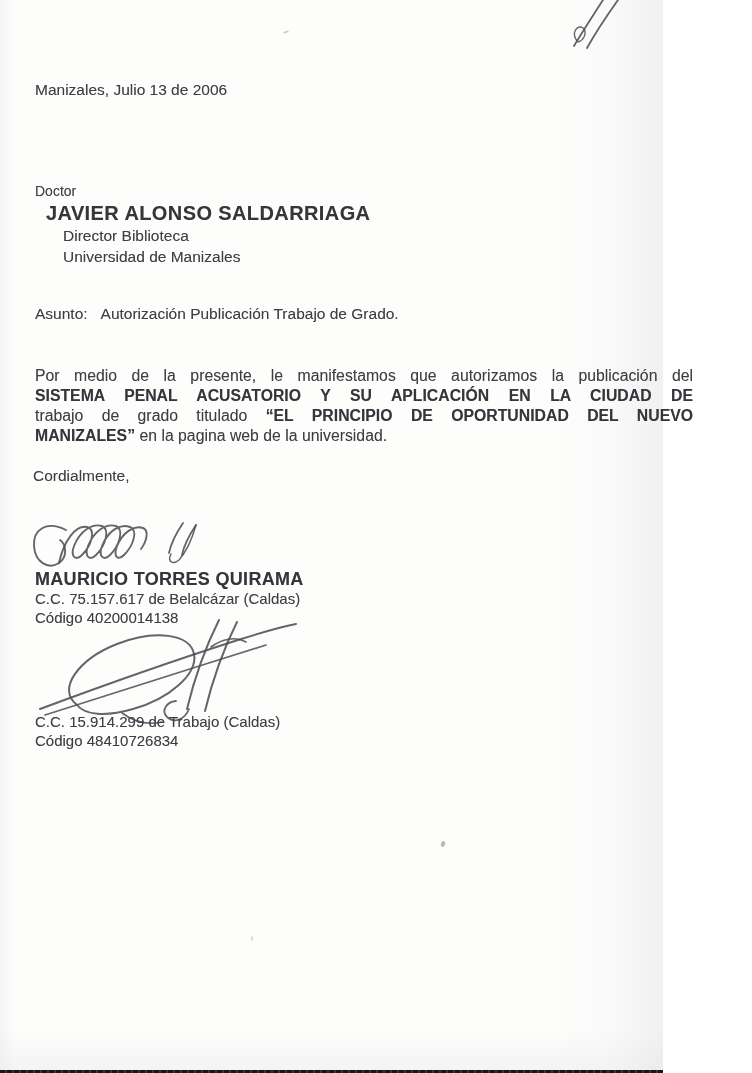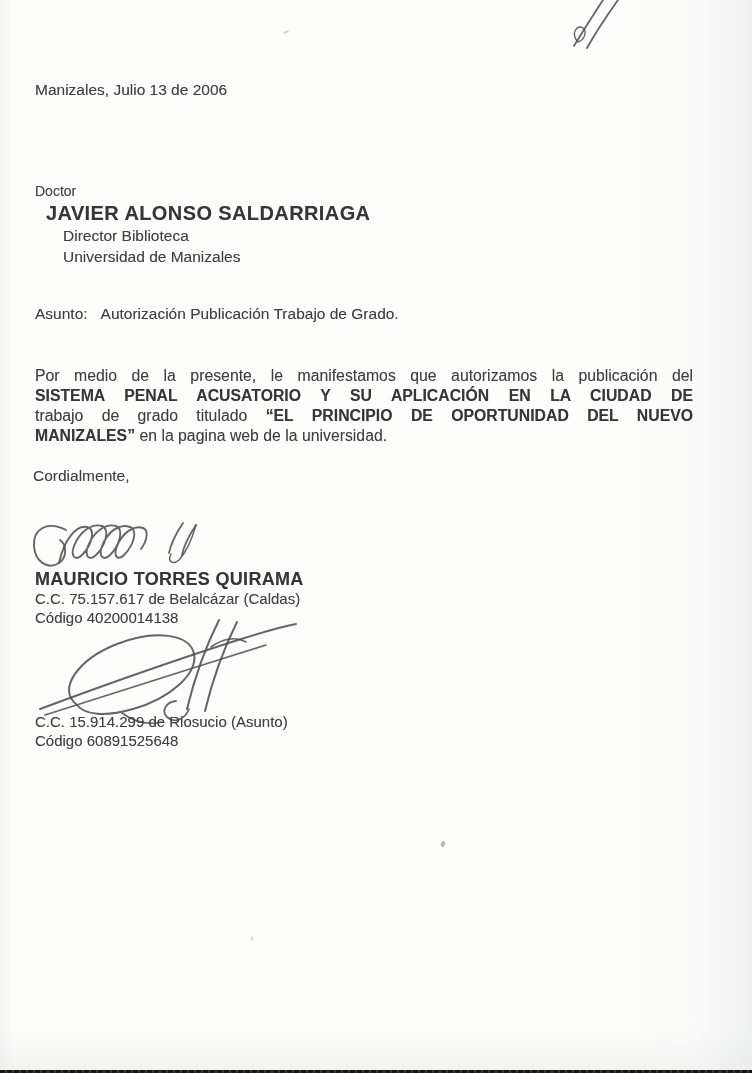--- a/index.html
+++ b/index.html
@@ -8,21 +8,21 @@
   }
   body {
     width: 752px;
     height: 1073px;
     overflow: hidden;
     background: #ffffff;
     font-family: "Liberation Sans", sans-serif;
   }
   .page {
     position: relative;
-    width: 752px;
+    width: 663px;
     height: 1073px;
     color: #3e3e45;
     background:
       linear-gradient(90deg, rgba(231,233,232,0.45) 0px, rgba(255,255,255,0) 14px),
       linear-gradient(270deg, rgba(226,229,228,0.5) 0px, rgba(240,242,241,0.28) 55px, rgba(255,255,255,0) 115px),
       linear-gradient(180deg, rgba(255,255,255,0) 96%, rgba(225,227,226,0.4) 100%),
       #fdfdfc;
     text-shadow: 0 0 0.5px rgba(62,62,70,0.35);
   }
 
@@ -169,19 +169,19 @@
     <path d="M7 99 C65 80 152 53 228 29" stroke-width="1.7"></path>
     <path d="M39 89 C18 73 41 43 79 28 C117 13 152 18 156 38 C160 58 131 83 95 93 C67 101 47 99 39 89" stroke-width="2"></path>
     <path d="M149 93 C157 60 169 28 181 4" stroke-width="2"></path>
     <path d="M167 95 C175 62 187 30 199 6" stroke-width="2"></path>
     <path d="M151 93 C147 103 137 108 129 101 C123 95 128 86 138 85" stroke-width="1.8"></path>
     <path d="M173 31 C184 23 197 20 208 26" stroke-width="1.6"></path>
     <path d="M84 97 C96 106 110 109 124 106" stroke-width="1.6"></path>
   </svg>
 
   <div class="signer signer2">
-    <div class="sline">C.C. 15.914.299 de Riosucio (Asunto)</div>
-    <div class="sline">Código 60891525648</div>
+    <div class="sline">C.C. 15.914.299 de Trabajo (Caldas)</div>
+    <div class="sline">Código 48410726834</div>
   </div>
 
   <div class="scan-bottom-line"></div>
 
 </div>
 
 </body></html>

